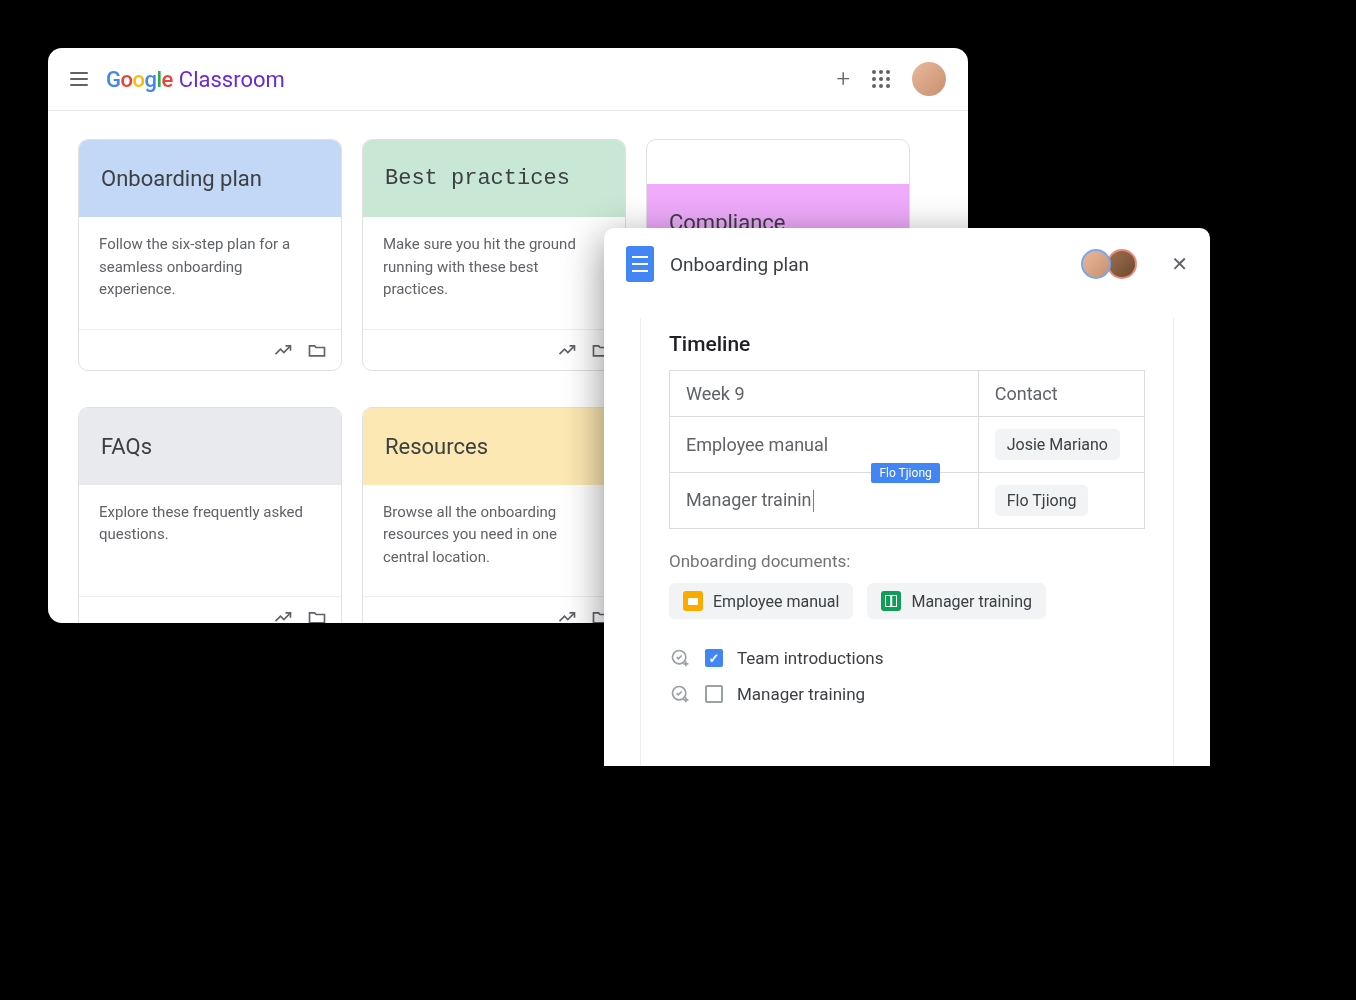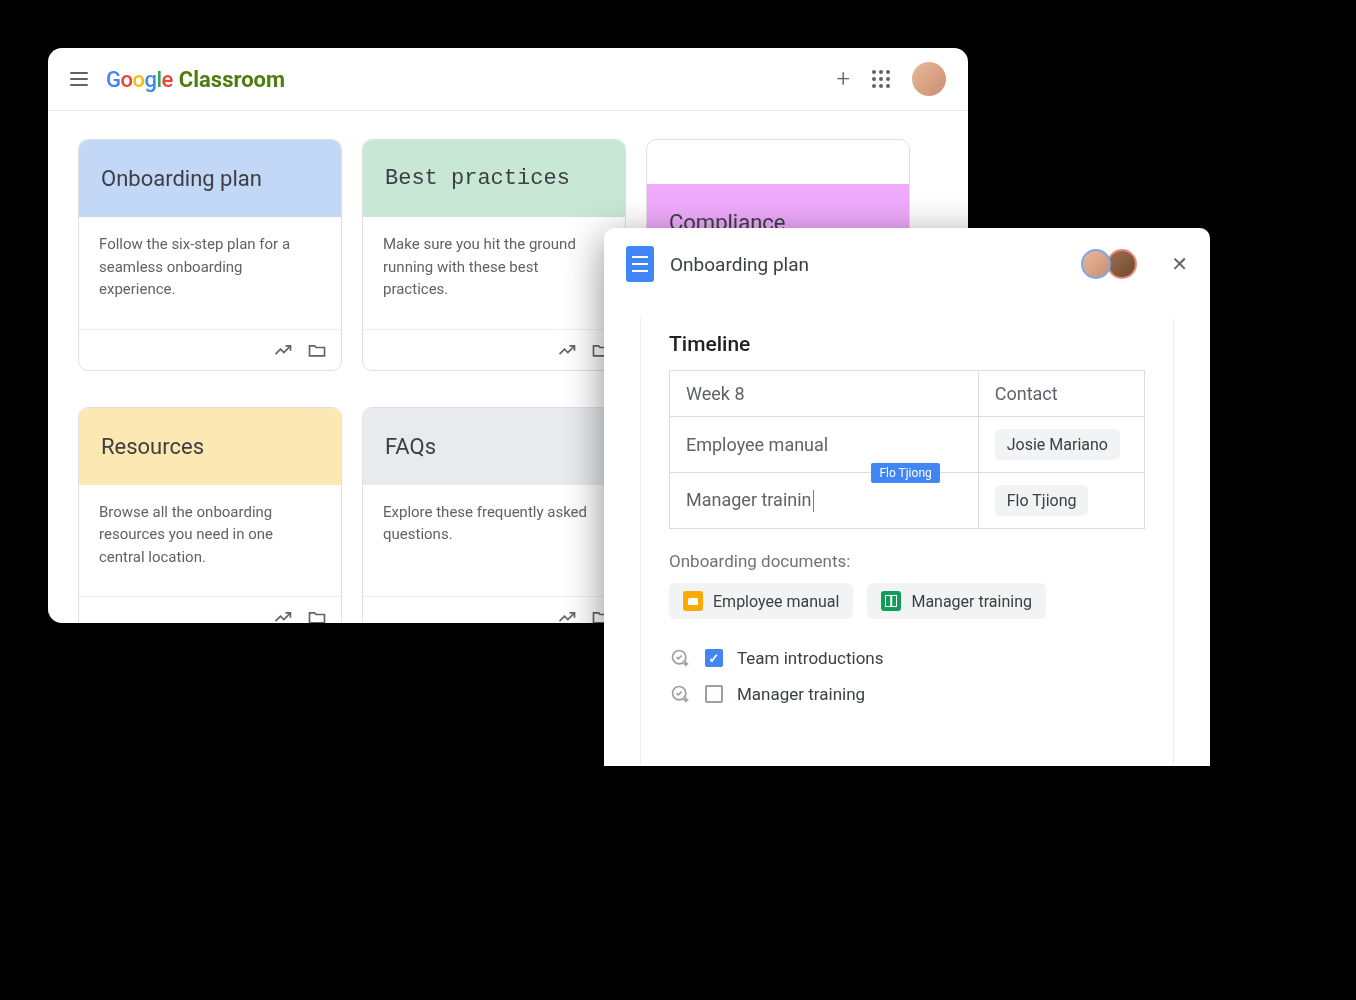--- a/index.html
+++ b/index.html
@@ -17,21 +17,21 @@
 .cw-header {
   display: flex; align-items: center;
   padding: 14px 22px;
   border-bottom: 1px solid #e8e8e8;
 }
 .hamburger { width: 18px; height: 14px; display: flex; flex-direction: column; justify-content: space-between; cursor: pointer; margin-right: 18px;}
 .hamburger span { height: 2px; background: #5f6368; border-radius: 1px; }
 .logo-text { display: flex; align-items: flex-end; gap: 6px; }
 .g-logo { font-weight: 500; font-size: 22px; letter-spacing: -0.5px; }
 .g-logo .b { color:#4285F4;} .g-logo .r { color:#EA4335;} .g-logo .y { color:#FBBC04;} .g-logo .g { color:#34A853;}
-.app-name { font-size: 22px; color: #4d7c0f; font-weight: 700; }
+.app-name { font-size: 22px; color: #6d28d9; font-weight: 400; }
 .cw-header-right { margin-left: auto; display: flex; align-items: center; gap: 22px; }
 .plus-icon { font-size: 24px; color: #5f6368; font-weight: 300; cursor: pointer; }
 .apps-grid { display: grid; grid-template-columns: repeat(3,4px); grid-template-rows: repeat(3,4px); gap: 3px; cursor: pointer;}
 .apps-grid span { background: #5f6368; border-radius: 50%; }
 .avatar-sm { width: 34px; height: 34px; border-radius: 50%; background: linear-gradient(135deg,#e8b89b,#c98f6f); cursor: pointer; }
 
 .card-grid { padding: 28px 30px; display: grid; grid-template-columns: repeat(3, 264px); gap: 20px; row-gap: 36px;}
 .card { border: 1px solid #e0e0e0; border-radius: 10px; overflow: hidden; display: flex; flex-direction: column; }
 .card-header { padding: 26px 22px; font-size: 22px; color: #3c4043; font-weight: 400; }
 .card-blue .card-header { background: #c3d7f7; }
@@ -149,36 +149,36 @@
           </svg>
         <svg viewBox="0 0 24 24" fill="none" stroke="currentColor" stroke-width="2">
             <path d="M3 7h6l2 2h10v10H3z"></path>
           </svg>
       </div>
     </div>
     <div class="card card-pink">
       <div class="card-header">Compliance</div>
       <div class="card-body"></div>
     </div>
+    <div class="card card-grey">
+      <div class="card-header">FAQs</div>
+      <div class="card-body">Explore these frequently asked questions.</div>
+      <div class="card-footer">
+        <svg viewBox="0 0 24 24" fill="none" stroke="currentColor" stroke-width="2">
+            <path d="M3 17l6-6 4 4 8-8"></path>
+            <path d="M15 7h6v6"></path>
+          </svg>
+        <svg viewBox="0 0 24 24" fill="none" stroke="currentColor" stroke-width="2">
+            <path d="M3 7h6l2 2h10v10H3z"></path>
+          </svg>
+      </div>
+    </div>
     <div class="card card-yellow">
       <div class="card-header">Resources</div>
       <div class="card-body">Browse all the onboarding resources you need in one central location.</div>
-      <div class="card-footer">
-        <svg viewBox="0 0 24 24" fill="none" stroke="currentColor" stroke-width="2">
-            <path d="M3 17l6-6 4 4 8-8"></path>
-            <path d="M15 7h6v6"></path>
-          </svg>
-        <svg viewBox="0 0 24 24" fill="none" stroke="currentColor" stroke-width="2">
-            <path d="M3 7h6l2 2h10v10H3z"></path>
-          </svg>
-      </div>
-    </div>
-    <div class="card card-grey">
-      <div class="card-header">FAQs</div>
-      <div class="card-body">Explore these frequently asked questions.</div>
       <div class="card-footer">
         <svg viewBox="0 0 24 24" fill="none" stroke="currentColor" stroke-width="2">
             <path d="M3 17l6-6 4 4 8-8"></path>
             <path d="M15 7h6v6"></path>
           </svg>
         <svg viewBox="0 0 24 24" fill="none" stroke="currentColor" stroke-width="2">
             <path d="M3 7h6l2 2h10v10H3z"></path>
           </svg>
       </div>
     </div>
@@ -194,21 +194,21 @@
       <div class="av a2"></div>
     </div>
     <span class="dw-close">✕</span>
   </div>
   <div class="dw-body">
     <div class="dw-page">
       <div class="timeline-title">Timeline</div>
       <table class="tl-table">
         <tbody>
             <tr>
-          <td>Week 8</td>
+          <td>Week 9</td>
           <td>Contact</td>
         </tr>
         <tr>
           <td>Employee manual</td>
           <td><span class="chip">Josie Mariano</span></td>
         </tr>
         <tr>
           <td style="position:relative;">
             <span>Manager trainin</span><span class="cursor-line blue"></span>
             <span class="cursor-tag blue" style="top:-10px; right:38px;">Flo Tjiong</span>

